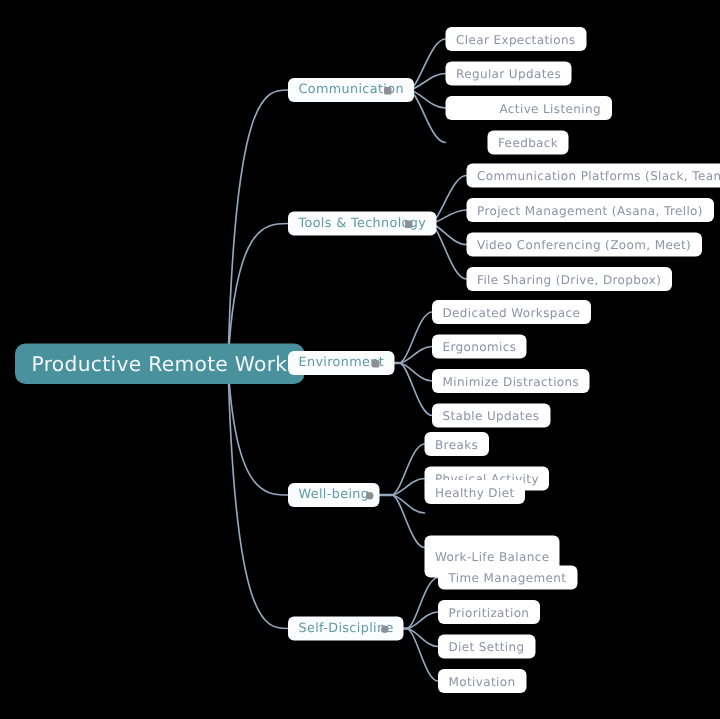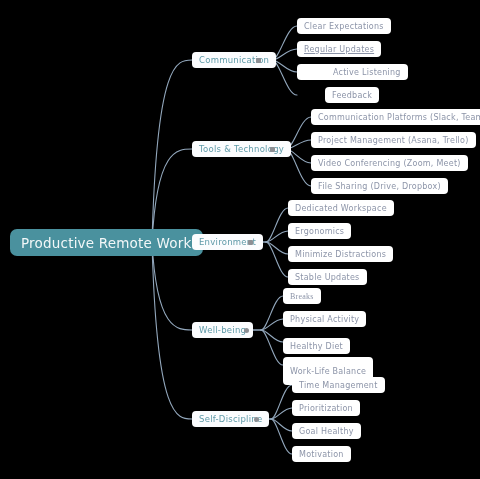--- a/index.html
+++ b/index.html
@@ -112,21 +112,21 @@
       <div class="node root-node" style="left: 10px; top: 229px; min-width: 142px; height: 27px;">
         <span>Productive Remote Work</span>
       </div>
       <div class="node branch-node" style="left: 192px; top: 52px; min-width: 59px; height: 16px;">
         <span>Communication</span>
       </div>
       <div class="toggle-handle" style="left: 256px; top: 57.5px;"></div>
       <div class="node leaf-node" style="left: 297px; top: 18px; min-width: 76px; height: 16px;">
         <span>Clear Expectations</span>
       </div>
-      <div class="node leaf-node" style="left: 297px; top: 41px; min-width: 68px; height: 16px; text-decoration: underline;">
+      <div class="node leaf-node" style="left: 297px; top: 41px; min-width: 68px; height: 16px;">
         <span>Regular Updates</span>
       </div>
       <div class="node leaf-node" style="left: 297px; top: 64px; min-width: 65px; height: 16px; padding-left: 36px;">
         <span>Active Listening</span>
       </div>
       <div class="node leaf-node" style="left: 297px; top: 87px; min-width: 45px; height: 16px; margin-left: 28px;">
         <span>Feedback</span>
       </div>
       <div class="node branch-node" style="left: 192px; top: 141px; min-width: 73px; height: 16px;">
         <span>Tools &amp; Technology</span>
@@ -157,42 +157,42 @@
       <div class="node leaf-node" style="left: 288px; top: 246px; min-width: 85px; height: 16px;">
         <span>Minimize Distractions</span>
       </div>
       <div class="node leaf-node" style="left: 288px; top: 269px; min-width: 62px; height: 16px;">
         <span>Stable Updates</span>
       </div>
       <div class="node branch-node" style="left: 192px; top: 322px; min-width: 47px; height: 16px;">
         <span>Well-being</span>
       </div>
       <div class="toggle-handle round" style="left: 244px; top: 327.5px;"></div>
-      <div class="node leaf-node" style="left: 283px; top: 288px; min-width: 36px; height: 16px; font-family: Liberation Serif, serif;">
+      <div class="node leaf-node" style="left: 283px; top: 288px; min-width: 36px; height: 16px;">
         <span>Breaks</span>
       </div>
       <div class="node leaf-node" style="left: 283px; top: 311px; min-width: 64px; height: 16px;">
         <span>Physical Activity</span>
       </div>
-      <div class="node leaf-node" style="left: 283px; top: 338px; min-width: 54px; height: 16px;">
+      <div class="node leaf-node" style="left: 283px; top: 320px; min-width: 54px; height: 16px;">
         <span>Healthy Diet</span>
       </div>
       <div class="node leaf-node" style="left: 283px; top: 357px; min-width: 73px; height: 28px;">
         <span>Work-Life Balance</span>
       </div>
       <div class="node branch-node" style="left: 192px; top: 411px; min-width: 57px; height: 16px;">
         <span>Self-Discipline</span>
       </div>
       <div class="toggle-handle round" style="left: 254px; top: 416.5px;"></div>
       <div class="node leaf-node" style="left: 292px; top: 377px; min-width: 74px; height: 16px;">
         <span>Time Management</span>
       </div>
       <div class="node leaf-node" style="left: 292px; top: 400px; min-width: 55px; height: 16px;">
         <span>Prioritization</span>
       </div>
       <div class="node leaf-node" style="left: 292px; top: 423px; min-width: 53px; height: 16px;">
-        <span>Goal Healthy</span>
+        <span>Diet Setting</span>
       </div>
       <div class="node leaf-node" style="left: 292px; top: 446px; min-width: 49px; height: 16px;">
         <span>Motivation</span>
       </div>
     </div>
 </div>
 
 </body></html>

